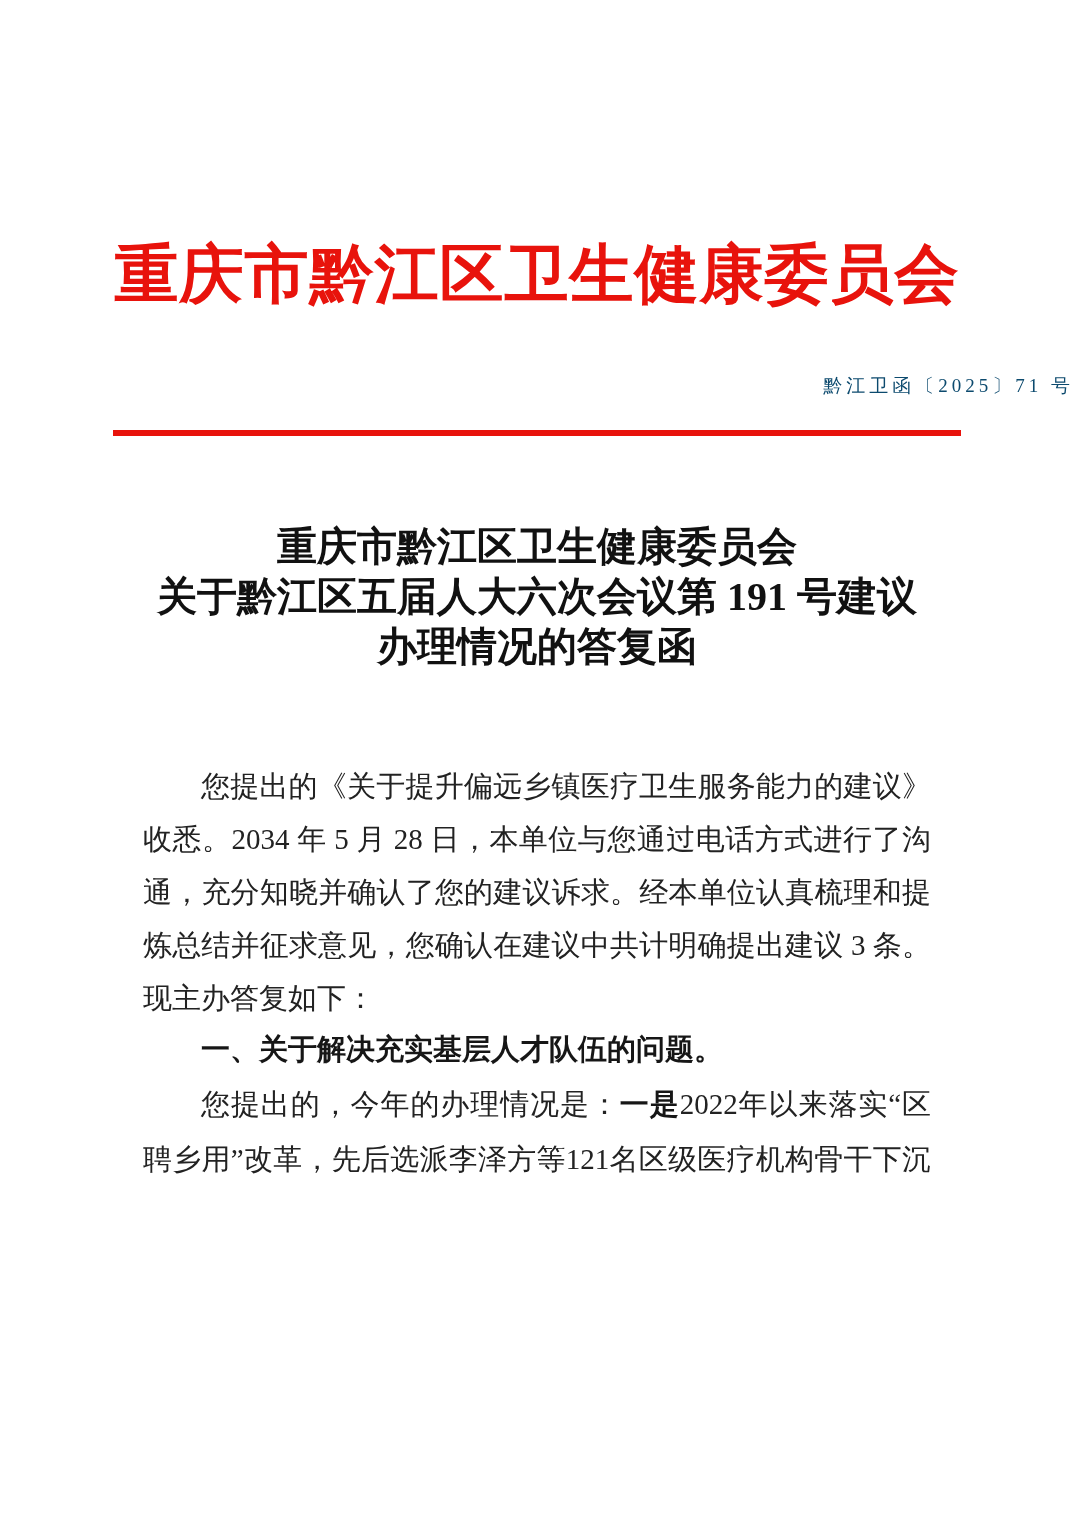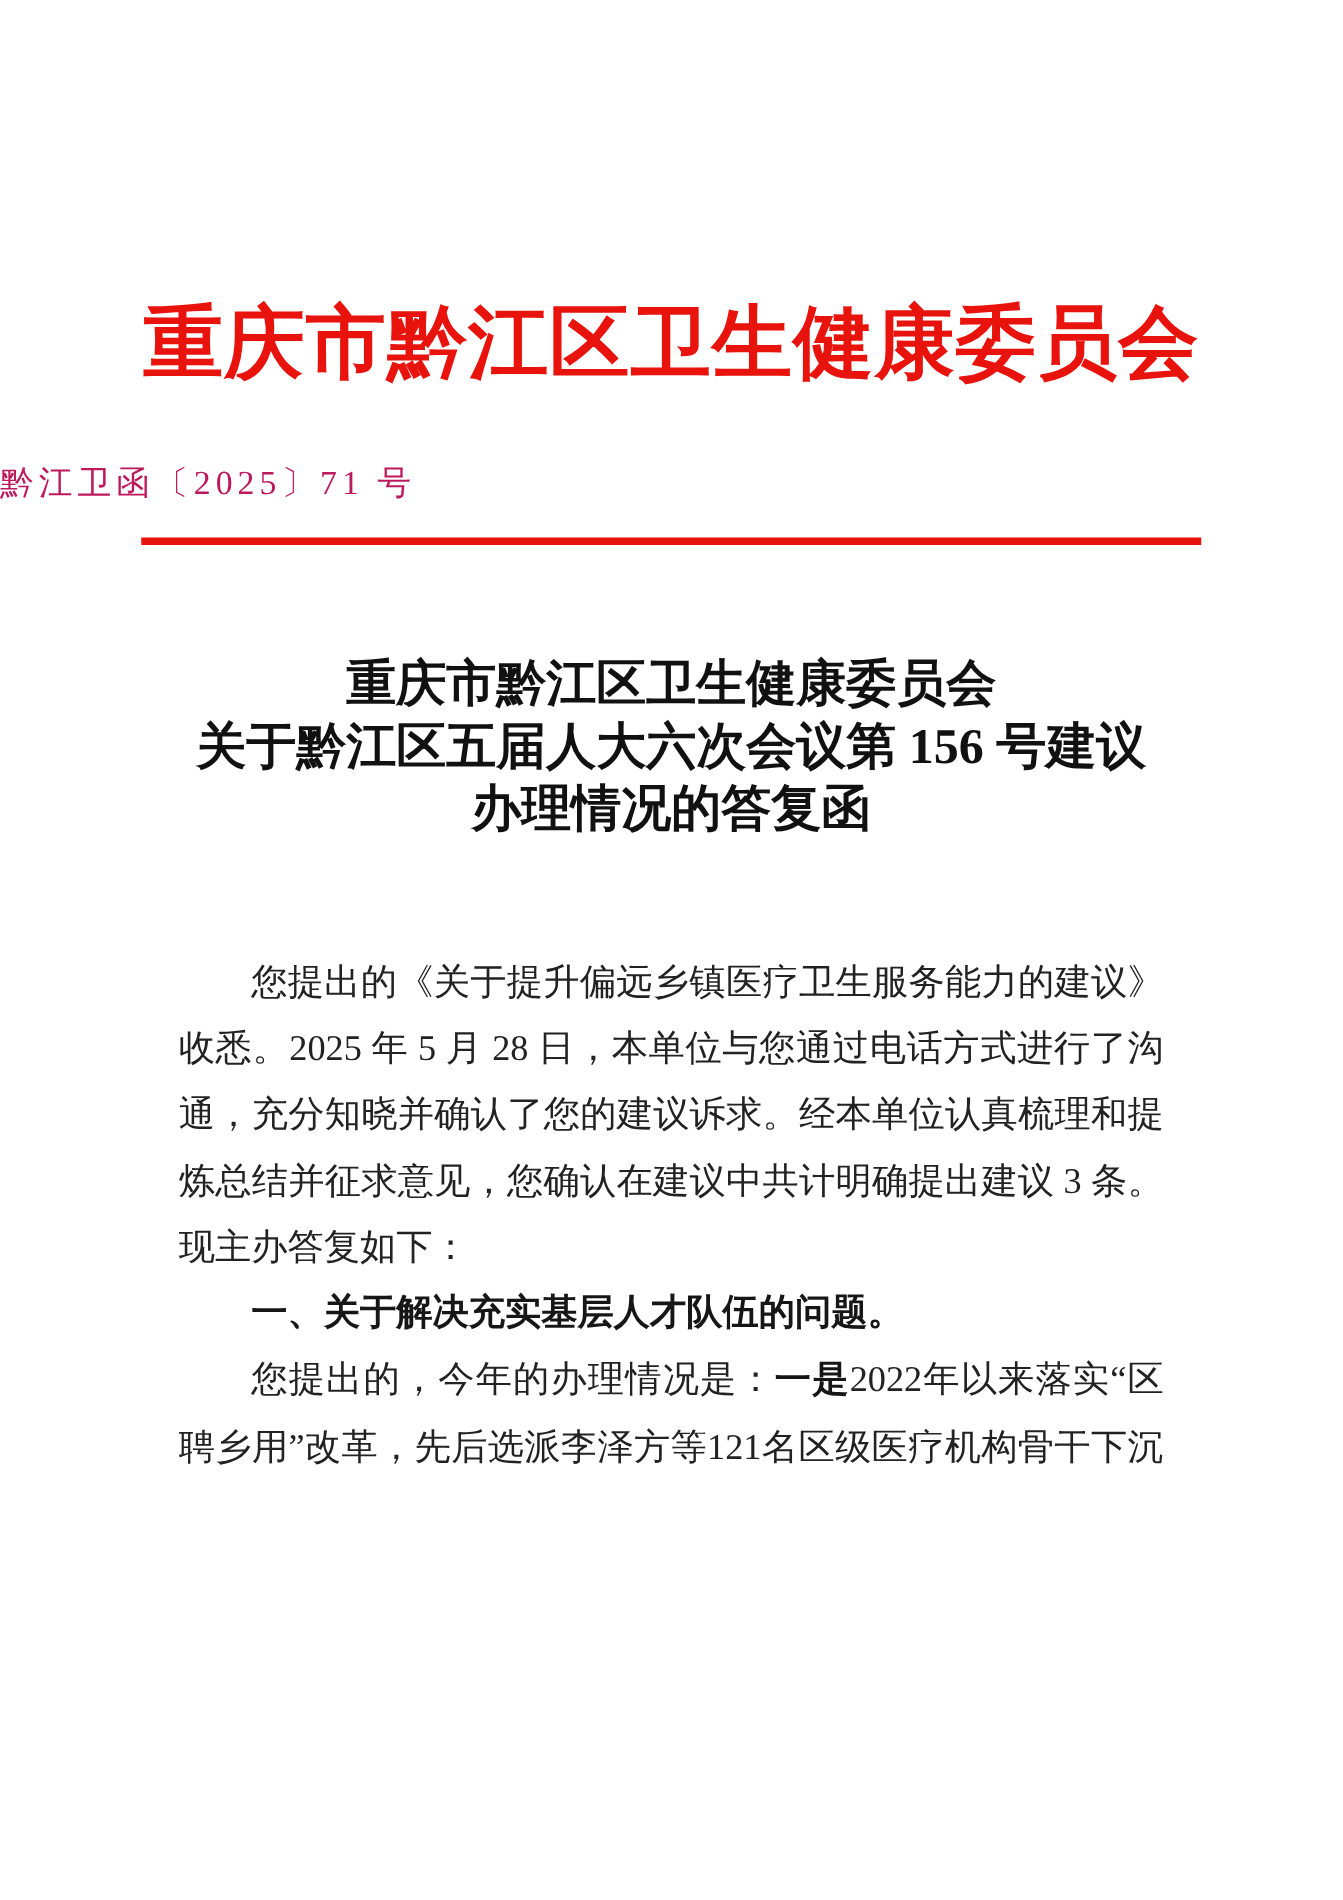--- a/index.html
+++ b/index.html
@@ -21,25 +21,25 @@
     padding-top: 238px;
     text-align: center;
     font-size: 64px;
     line-height: 74px;
     font-weight: 700;
     letter-spacing: 1px;
     color: #e8130c;
   }
   .doc-number {
     margin-top: 58px;
-    text-align: left;
-    font-size: 27px;
+    text-align: right;
+    font-size: 19px;
     line-height: 32px;
     letter-spacing: 4px;
-    color: #be185d;
+    color: #0c4a6e;
   }
   .red-rule {
     width: 848px;
     height: 6px;
     margin: 28px auto 0 auto;
     background: #e8130c;
   }
   .doc-title {
     margin-top: 86px;
     text-align: center;
@@ -85,25 +85,25 @@
 <div class="page">
 
   <div class="agency-name">重庆市黔江区卫生健康委员会</div>
 
   <div class="doc-number">黔江卫函〔2025〕71 号</div>
 
   <div class="red-rule"></div>
 
   <div class="doc-title">
     <div>重庆市黔江区卫生健康委员会</div>
-    <div>关于黔江区五届人大六次会议第 156 号建议</div>
+    <div>关于黔江区五届人大六次会议第 191 号建议</div>
     <div>办理情况的答复函</div>
   </div>
 
   <div class="letter-body">
-    <p class="para">您提出的《关于提升偏远乡镇医疗卫生服务能力的建议》收悉。2025 年 5 月 28 日，本单位与您通过电话方式进行了沟通，充分知晓并确认了您的建议诉求。经本单位认真梳理和提炼总结并征求意见，您确认在建议中共计明确提出建议 3 条。现主办答复如下：</p>
+    <p class="para">您提出的《关于提升偏远乡镇医疗卫生服务能力的建议》收悉。2034 年 5 月 28 日，本单位与您通过电话方式进行了沟通，充分知晓并确认了您的建议诉求。经本单位认真梳理和提炼总结并征求意见，您确认在建议中共计明确提出建议 3 条。现主办答复如下：</p>
     <p class="para section-heading">一、关于解决充实基层人才队伍的问题。</p>
     <p class="para"><span>您提出的，今年的办理情况是：</span><span class="em-bold">一是</span><span>2022年以来落实“区聘乡用”改革，先后选派李泽方等121名区级医疗机构骨干下沉基层开展医疗服务工作，新建儿科、口腔科、外科等科室8个。乡镇卫生院根据“乡聘村用”改革，目前已派出4人到各村卫生</span></p>
   </div>
 
   <div class="page-number">— 1 —</div>
 
 </div>
 
 </body></html>

